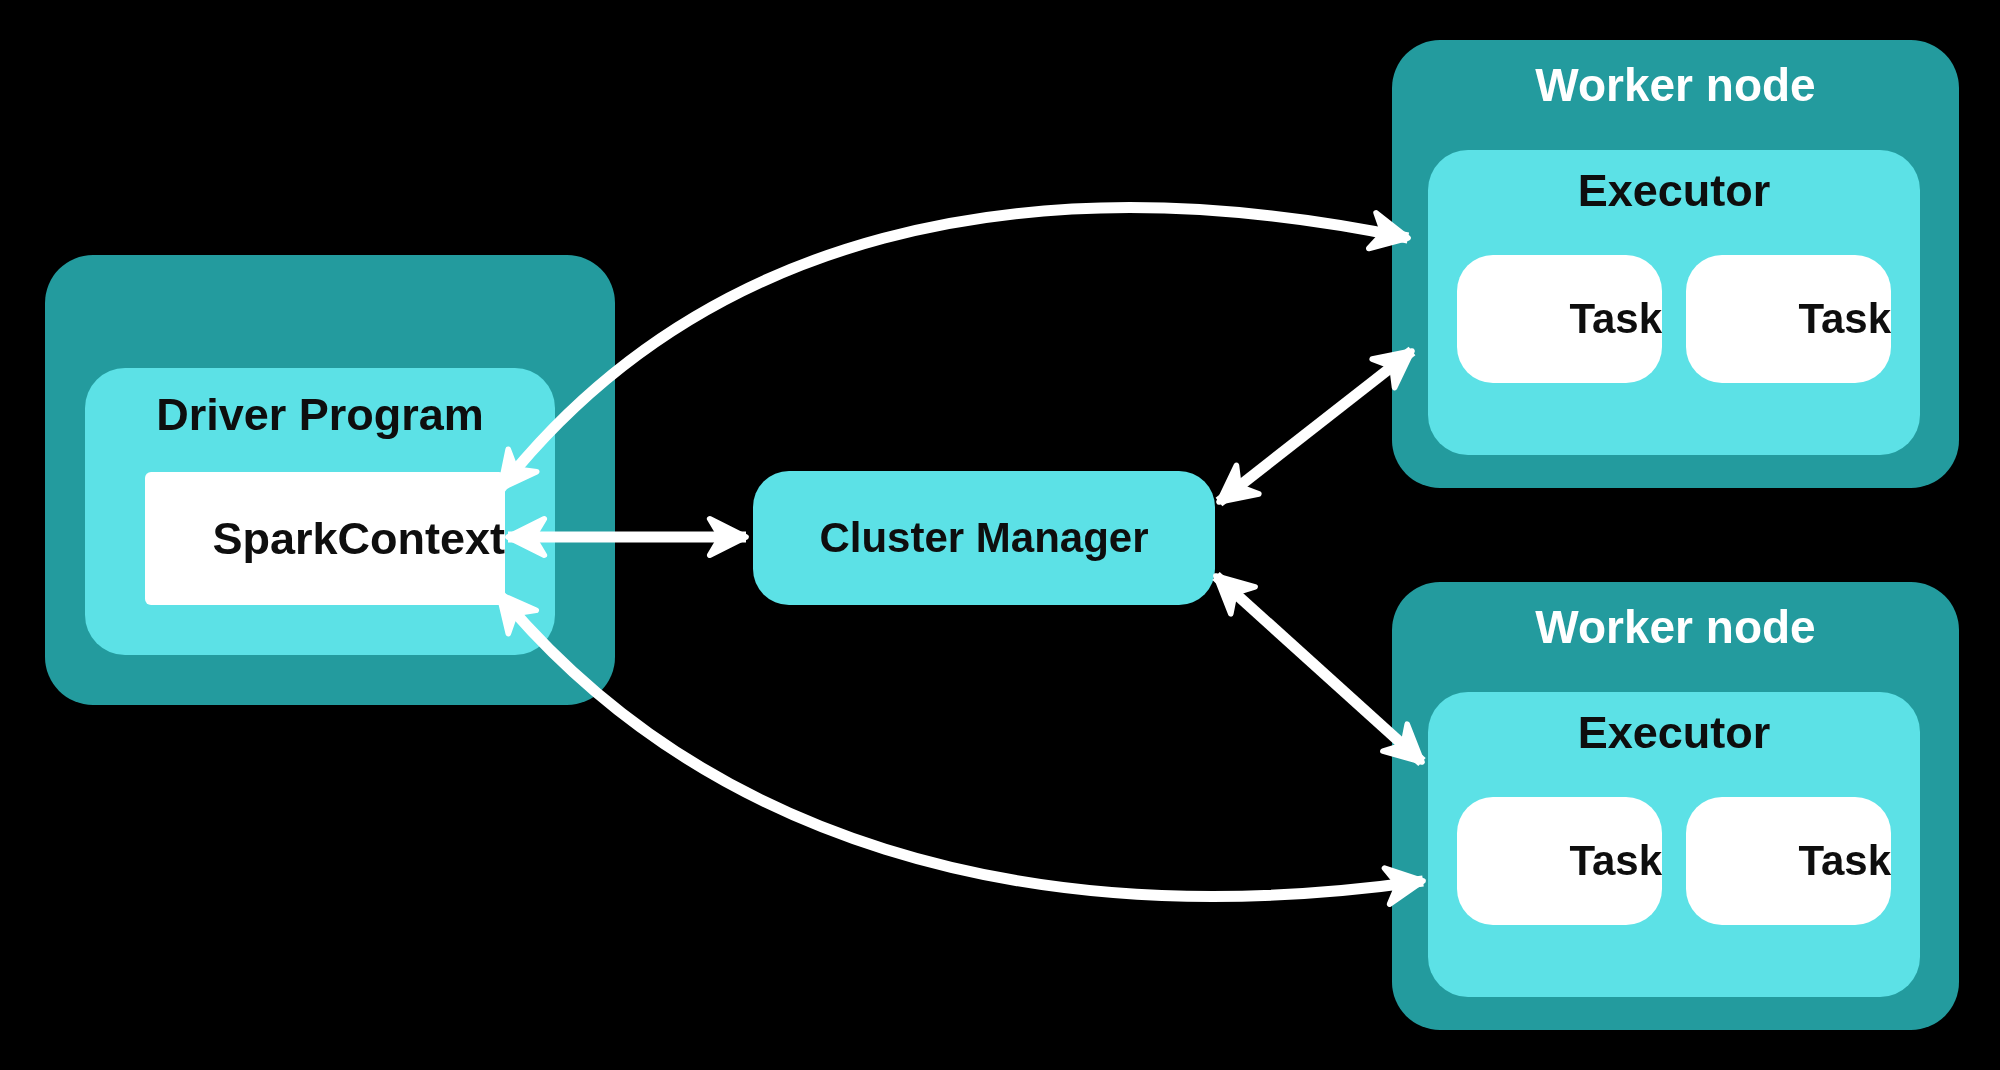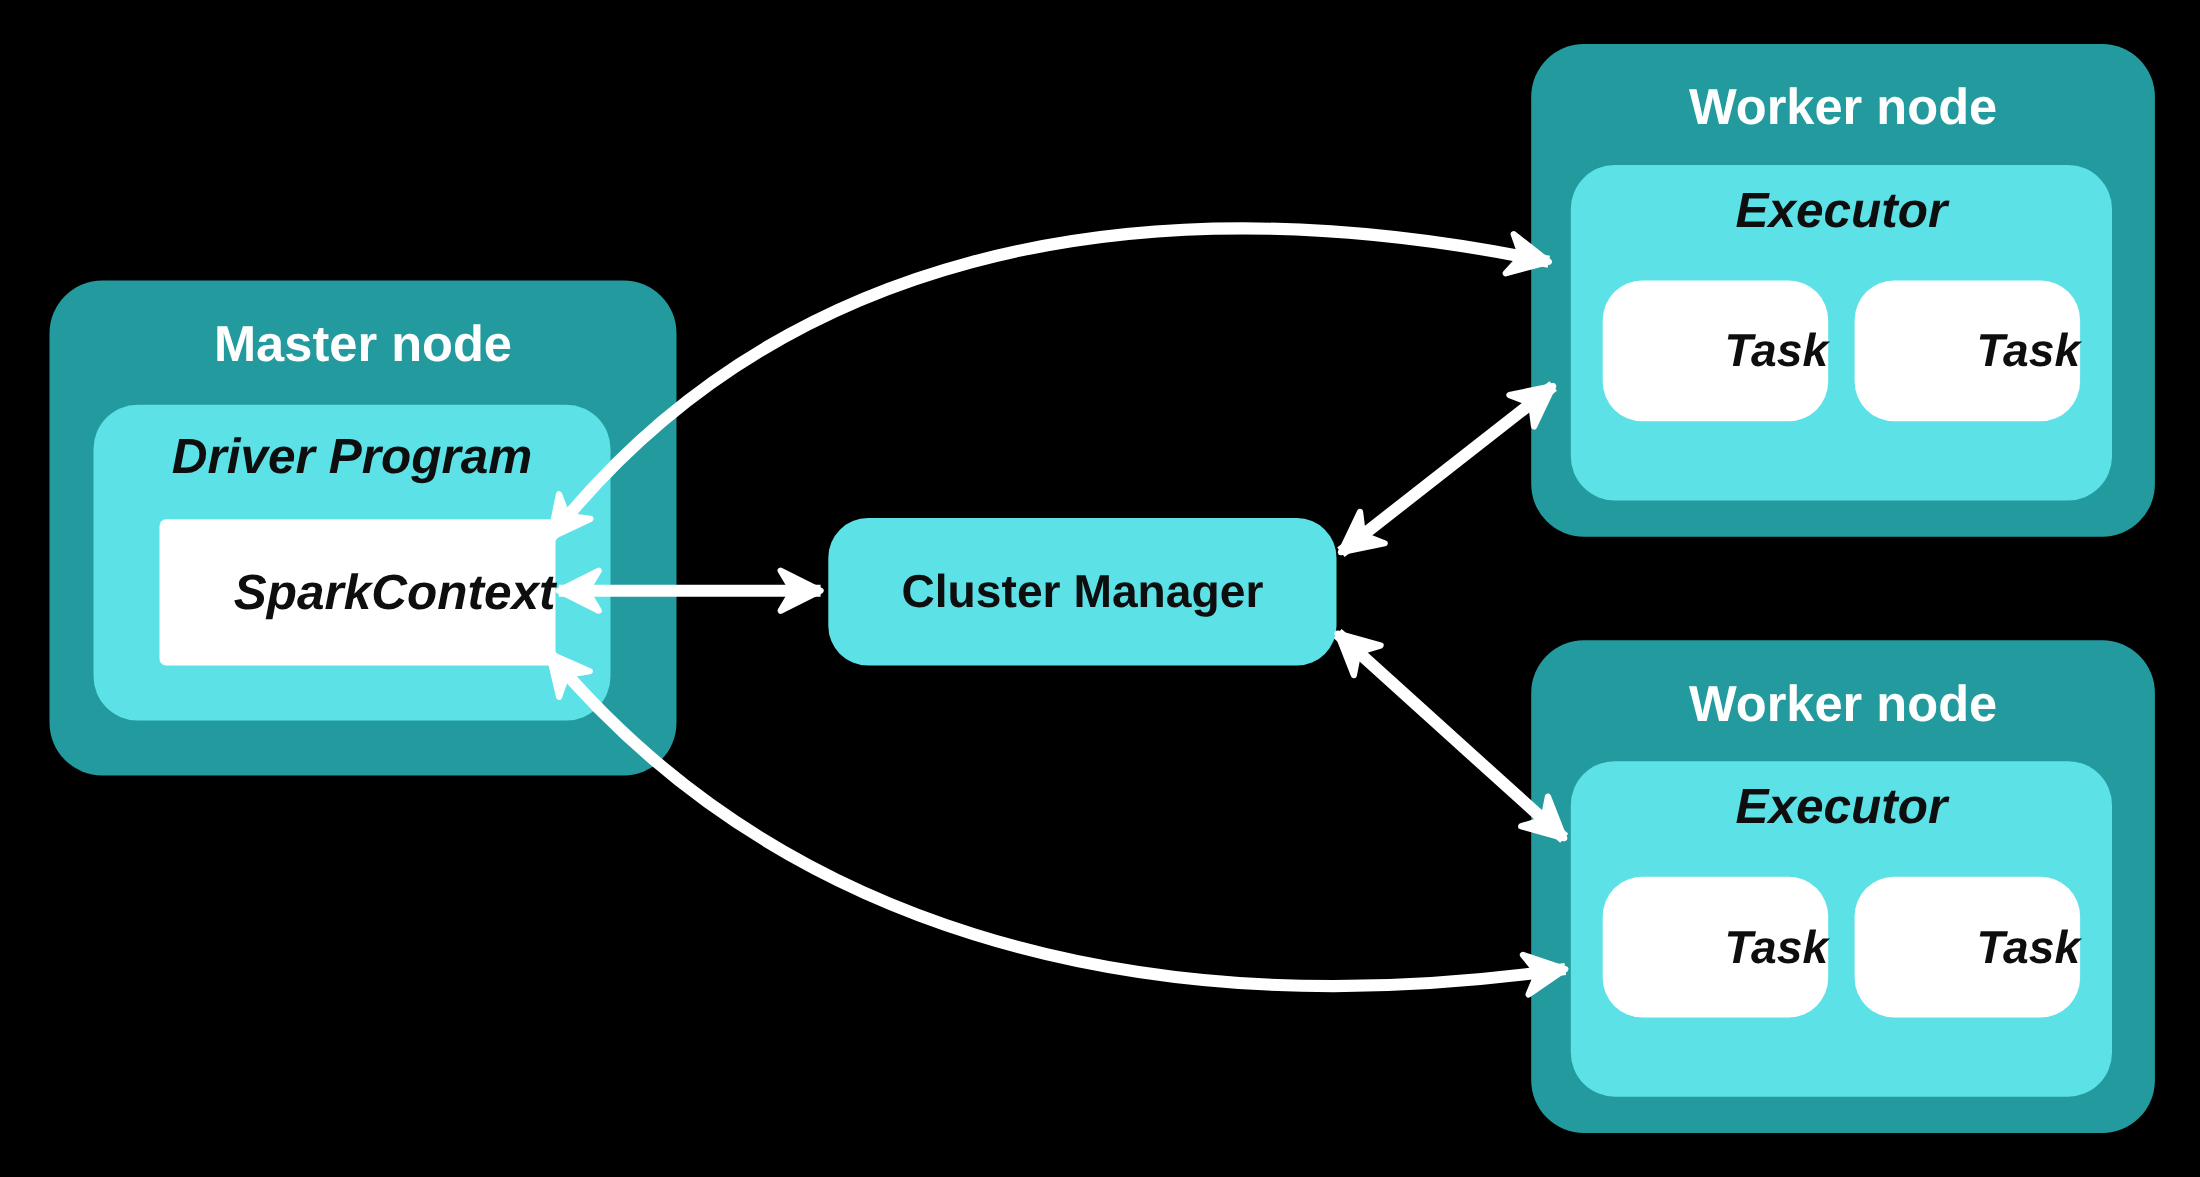--- a/index.html
+++ b/index.html
@@ -19,27 +19,26 @@
   .node {
     position: absolute;
     background: #239B9E;
     border-radius: 48px;
   }
   .node-title {
     text-align: center;
     color: #FFFFFF;
     font-size: 46px;
     line-height: 1.1;
-    padding-top: 32px;
+    padding-top: 20px;
   }
   .subbox {
     position: absolute;
     background: #5CE1E6;
     border-radius: 40px;
-    font-style: italic;
   }
   .subbox-title {
     text-align: center;
     color: #0E0E0E;
     font-size: 45px;
     line-height: 1.1;
   }
   .pill {
     position: absolute;
     background: #FFFFFF;
@@ -95,21 +94,20 @@
     stroke-width: 11;
     fill: none;
   }
 </style>
 </head>
 <body>
 
 <div class="canvas">
 
   <div class="node master">
-    <div class="node-title">Master node</div>
     <div class="subbox driver">
       <div class="subbox-title driver-title">Driver Program</div>
       <div class="pill sparkcontext">
         <span>SparkContext</span>
       </div>
     </div>
   </div>
 
   <div class="cluster">
     <span>Cluster Manager</span>

